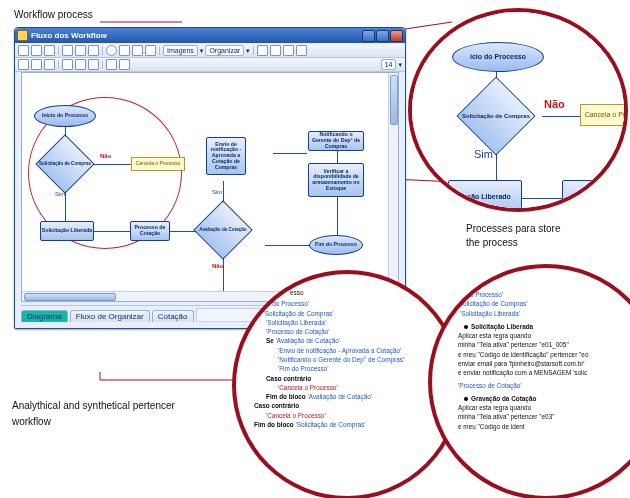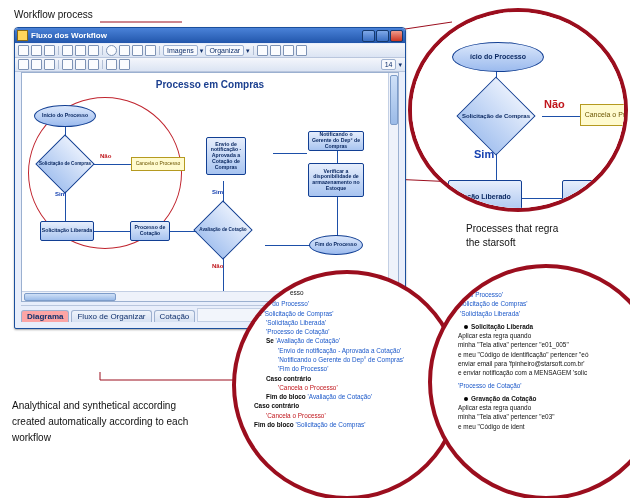--- a/index.html
+++ b/index.html
@@ -39,37 +39,37 @@
     font-size:10px;font-weight:bold;color:#1b3f8f;}
 
   .vscroll{position:absolute;right:0;top:0;width:9px;bottom:0;background:#eef2fa;border-left:1px solid #c3cfe4;}
   .hscroll{position:absolute;left:0;right:9px;bottom:0;height:9px;background:#eef2fa;border-top:1px solid #c3cfe4;}
   .thumb{position:absolute;background:linear-gradient(#cfe0f7,#9bbbe8);border:1px solid #7d9cc9;border-radius:2px;}
 
   #tab-strip{position:absolute;left:6px;bottom:6px;width:376px;height:16px;
     border-top:1px solid #b9c6dd;display:flex;align-items:flex-end;gap:2px;}
   .tab{font-size:8px;padding:1px 5px;border:1px solid #9db0cf;border-bottom:none;
     background:linear-gradient(#eef3fb,#d7e1f2);border-radius:3px 3px 0 0;color:#10306b;}
-  .tab.active{background:#fca5a5;font-weight:bold;}
+  .tab.active{background:#14b8a6;font-weight:normal;}
   #tab-fill{flex:1;height:12px;border:1px solid #c3cfe4;background:#f2f5fb;}
 
   
   .node{position:absolute;box-sizing:border-box;display:flex;align-items:center;
     justify-content:center;text-align:center;line-height:1.1;}
   .ell{border:1.4px solid #123f93;border-radius:50%;
     background:linear-gradient(#dbe7fb,#9cbbee);color:#0c2a63;font-size:5.2px;font-weight:bold;}
   .rect{border:1.4px solid #123f93;border-radius:2px;
     background:linear-gradient(#e6eefc,#a8c4f0);color:#0c2a63;font-size:5.2px;font-weight:bold;}
   .note{border:1px solid #b59a20;background:#fffbcf;color:#6b5500;font-size:5px;}
   .dia-wrap{position:absolute;}
   .dia{width:100%;height:100%;background:linear-gradient(#e6eefc,#a8c4f0);
     border:1.4px solid #123f93;transform:rotate(45deg);position:absolute;left:0;top:0;box-sizing:border-box;}
   .dia-txt{position:absolute;left:-6px;right:-6px;top:50%;transform:translateY(-50%);
     text-align:center;font-size:4.6px;font-weight:bold;color:#0c2a63;line-height:1.05;}
-  .lbl-yes{position:absolute;font-size:6px;font-weight:bold;color:#1641b0;}
+  .lbl-yes{position:absolute;font-size:6px;font-weight:normal;color:#1641b0;}
   .lbl-no{position:absolute;font-size:6px;font-weight:bold;color:#c0161c;}
   .ln{position:absolute;background:#1d4fa8;}
   .lnh{height:1px;}
   .lnv{width:1px;}
 
   
   .bubble{position:absolute;border-radius:50%;border:4px solid #9b0e1e;overflow:hidden;background:#fff;}
   .ring{position:absolute;border:1.6px solid #c0252f;border-radius:50%;}
 
   
@@ -79,27 +79,26 @@
   .r{color:#c0161c;}
   .dot{display:inline-block;width:4px;height:4px;background:#000;border-radius:50%;
        vertical-align:middle;margin-right:3px;}
 </style>
 </head>
 <body>
 
 <div class="abs anno" style="left:14px;top:8px;">Workflow process</div>
 
 <div class="abs anno" style="left:466px;top:222px;">
-  <div>Processes that regra</div>
-  <div>the starsoft</div>
+  <div>Processes para store</div>
+  <div>the process</div>
 </div>
 
 <div class="abs anno" style="left:12px;top:398px;line-height:1.6;">
-  <div>Analythical and synthetical according</div>
-  <div>created automatically according to each</div>
+  <div>Analythical and synthetical pertencer</div>
   <div>workflow</div>
 </div>
 
 <svg class="abs" style="left:0;top:0;width:630px;height:498px;pointer-events:none;">
   <path d="M100 22 L182 22" stroke="#9b0e1e" stroke-width="1" fill="none"></path>
   <path d="M118 72 L452 22" stroke="#9b0e1e" stroke-width="1" fill="none"></path>
   <path d="M196 170 L456 182" stroke="#9b0e1e" stroke-width="1" fill="none"></path>
   <path d="M100 380 L262 380" stroke="#9b0e1e" stroke-width="1" fill="none"></path>
   <path d="M100 380 L100 372" stroke="#9b0e1e" stroke-width="1" fill="none"></path>
 </svg>
@@ -151,21 +150,20 @@
     <span class="tb-sq"></span>
     <span class="tb-sep"></span>
     <span class="tb-sq"></span>
     <span class="tb-sq"></span>
     <span style="flex:1"></span>
     <span class="tb-lbl">14</span>
     <span class="tb-dd">▾</span>
   </div>
 
   <div id="canvas">
-    <div id="canvas-title">Processo em Compras</div>
 
     <div class="ring" style="left:6px;top:24px;width:152px;height:150px;"></div>
 
     <div class="ln lnv" style="left:43px;top:53px;height:18px;"></div>
     <div class="ln lnh" style="left:72px;top:91px;width:37px;"></div>
     <div class="ln lnv" style="left:43px;top:113px;height:35px;"></div>
     <div class="ln lnh" style="left:72px;top:158px;width:36px;"></div>
     <div class="ln lnh" style="left:148px;top:158px;width:33px;"></div>
     <div class="ln lnv" style="left:201px;top:108px;height:28px;"></div>
     <div class="ln lnv" style="left:201px;top:180px;height:28px;"></div>

